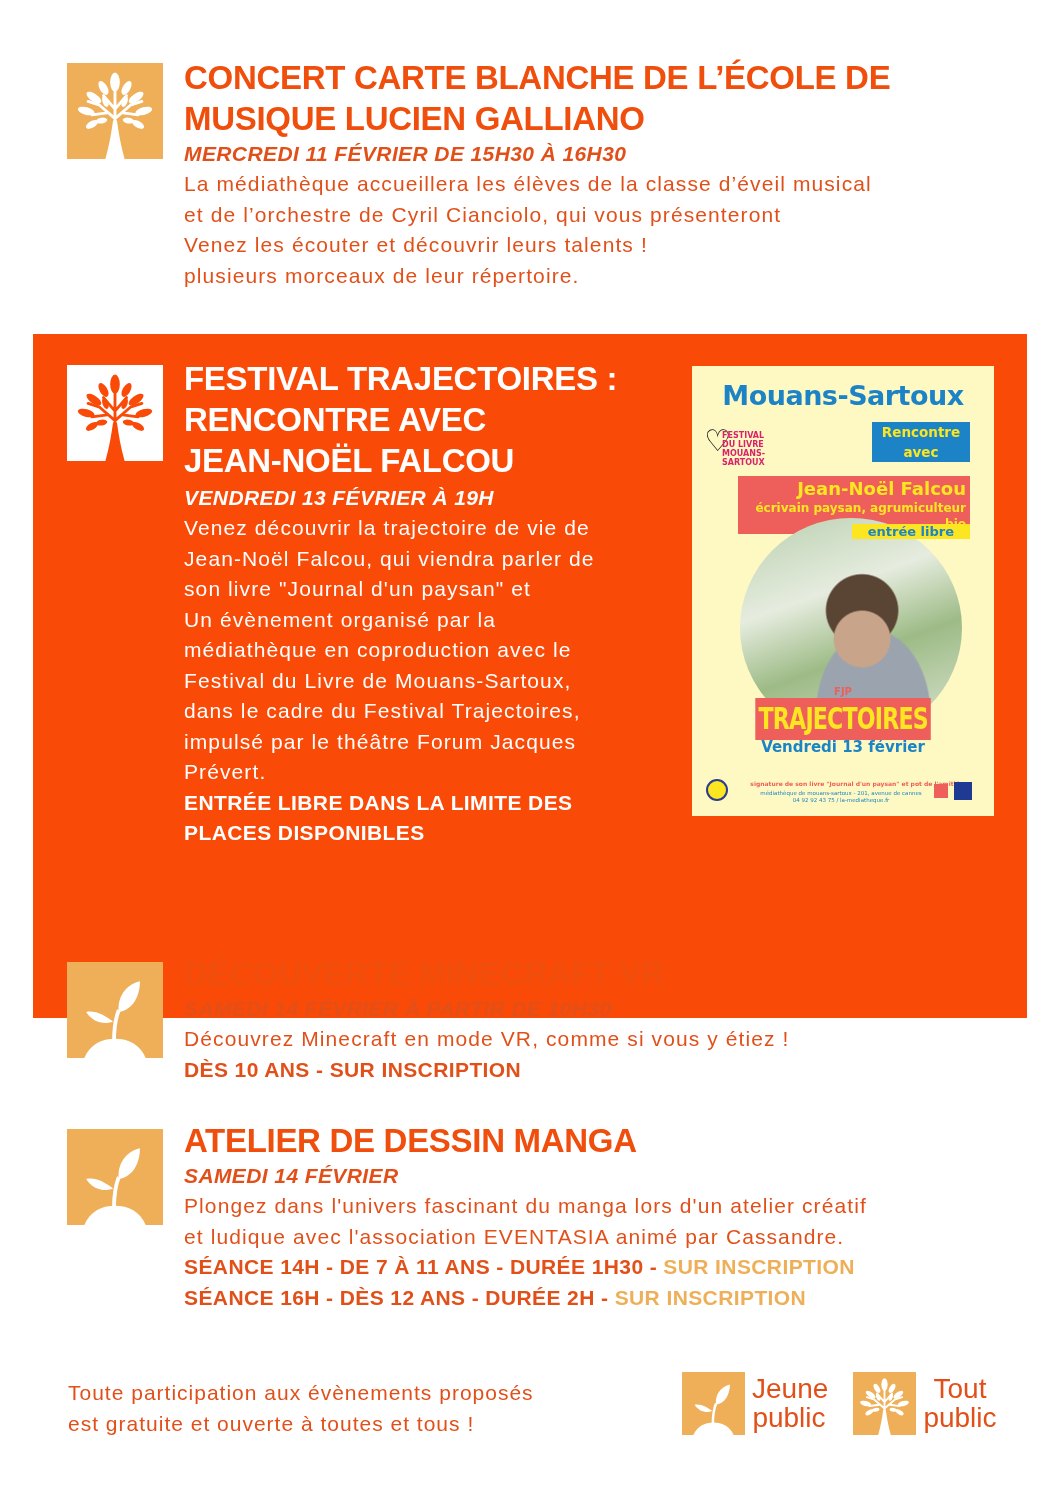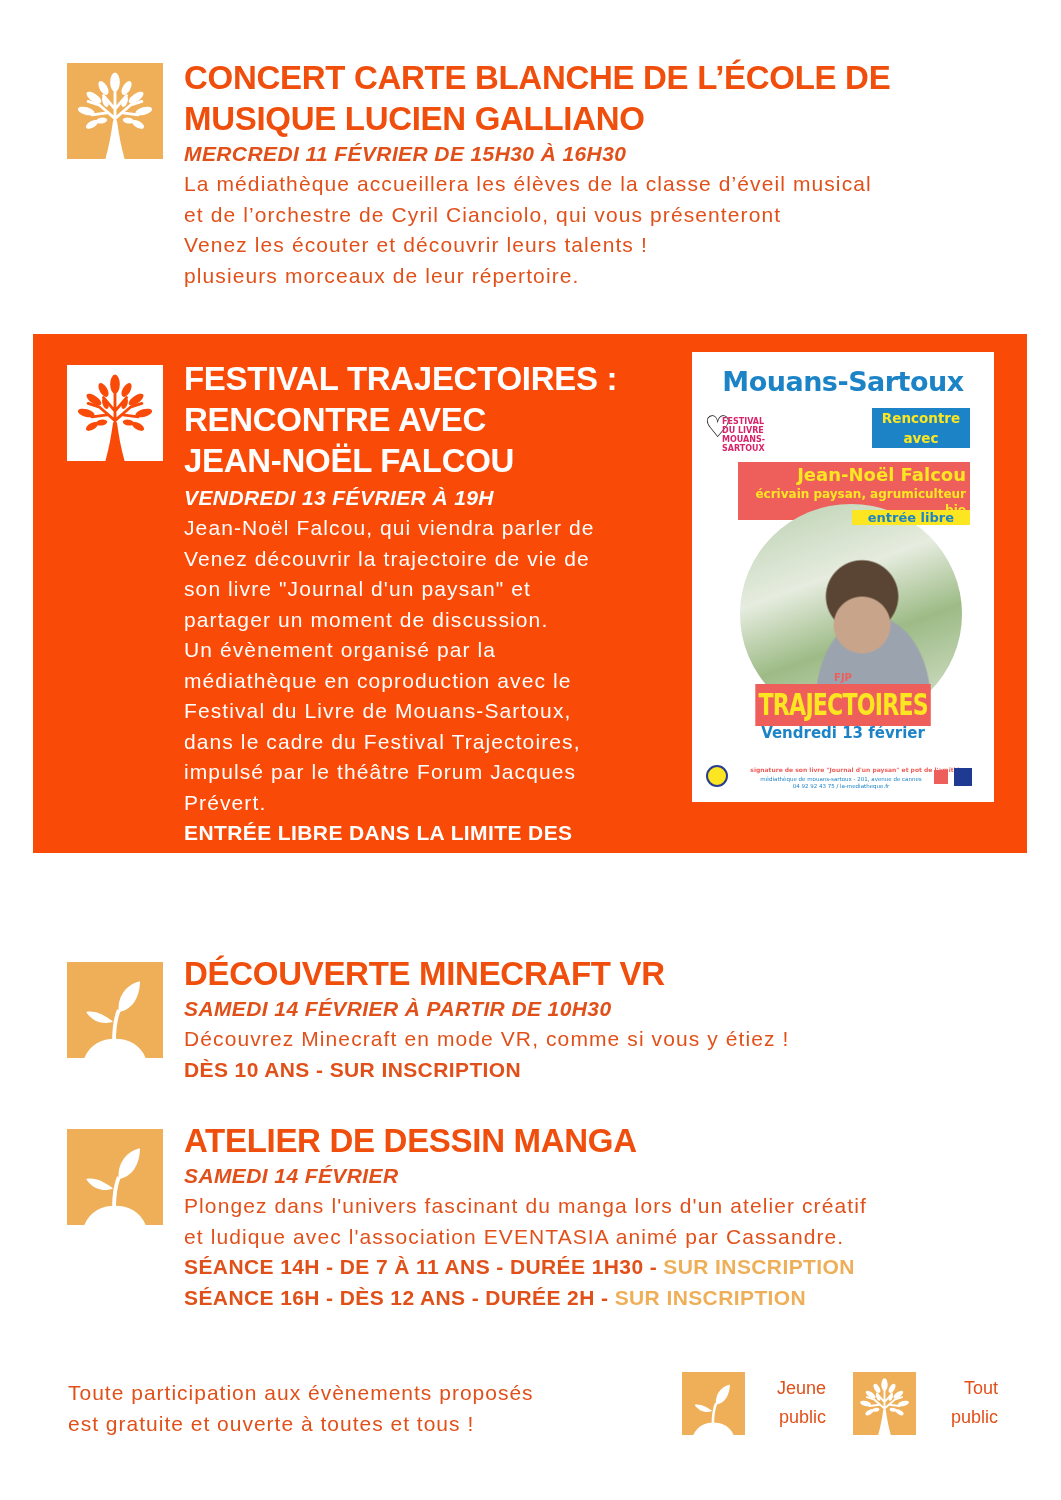--- a/index.html
+++ b/index.html
@@ -11,25 +11,25 @@
   .icon-box.white { background: #ffffff; }
 
   .title { font-weight: bold; font-size: 33px; line-height: 41px; color: #F04E0C; letter-spacing: -0.3px; }
   .date { font-weight: bold; font-size: 21px; line-height: 30px; color: #E2501A; letter-spacing: 0.4px; font-style: italic; }
   .body { font-size: 21px; line-height: 30.5px; color: #E2501A; letter-spacing: 1.1px; }
   .strong { font-weight: bold; font-size: 21px; line-height: 30.5px; color: #E2501A; letter-spacing: 0.4px; }
   .soft { color: #EEAF58; }
 
   .block { position: absolute; left: 184px; }
 
-  #red-section { position: absolute; left: 33px; top: 334px; width: 994px; height: 519px; background: #FA4A08; }
+  #red-section { position: absolute; left: 33px; top: 334px; width: 994px; height: 684px; background: #FA4A08; }
   #red-section .title, #red-section .date, #red-section .body, #red-section .strong { color: #ffffff; }
 
   
-  #poster { position: absolute; left: 659px; top: 18px; width: 302px; height: 450px; background: #ffffff; overflow: hidden; font-family: "DejaVu Sans", sans-serif; }
+  #poster { position: absolute; left: 659px; top: 32px; width: 302px; height: 450px; background: #fef9c3; overflow: hidden; font-family: "DejaVu Sans", sans-serif; }
   .p-title { position: absolute; left: 0; width: 100%; top: 14px; text-align: center; font-weight: bold; font-size: 27px; color: #1C84C6; letter-spacing: -0.5px; }
   .p-rencontre { position: absolute; right: 24px; top: 56px; width: 98px; background: #1C84C6; color: #FBE621; font-weight: bold; font-size: 13.5px; text-align: center; line-height: 20px; padding: 0 2px; }
   .p-name { position: absolute; right: 24px; top: 110px; width: 232px; background: #EE5F5B; color: #FBE621; font-weight: bold; text-align: right; padding: 2px 4px 2px 4px; }
   .p-name .n1 { font-size: 18px; line-height: 22px; display: block; }
   .p-name .n2 { font-size: 12px; line-height: 16px; display: block; }
   .p-entree { position: absolute; right: 24px; top: 158px; background: #FBE621; color: #1C84C6; font-weight: bold; font-size: 13px; padding: 0 16px; z-index: 3; }
   .p-logo { position: absolute; left: 12px; top: 60px; width: 70px; height: 48px; }
   .p-logo .heart { position: absolute; left: 0; top: 0; font-size: 30px; color: #111; line-height: 30px; }
   .p-logo .lt { position: absolute; left: 18px; top: 5px; font-size: 8px; line-height: 9px; font-weight: bold; color: #D8236B; }
   .p-photo { position: absolute; left: 48px; top: 152px; width: 222px; height: 220px; border-radius: 50%; overflow: hidden;
@@ -43,21 +43,21 @@
   .p-date { position: absolute; left: 0; width: 100%; top: 370px; text-align: center; color: #1C84C6; font-weight: bold; font-size: 15px; line-height: 22px; }
   .p-sign { position: absolute; left: 30px; right: 6px; top: 414px; color: #EE5F5B; font-size: 6px; font-weight: bold; text-align: center; }
   .p-addr { position: absolute; left: 60px; right: 64px; top: 424px; color: #1C84C6; font-size: 5.5px; text-align: center; line-height: 7px; }
   .p-seal { position: absolute; left: 14px; top: 413px; width: 22px; height: 22px; border-radius: 50%; border: 2px solid #2A3D8F; background: #FBE621; }
   .p-media { position: absolute; right: 22px; top: 416px; width: 18px; height: 18px; background: #1F3A93; }
   .p-fest { position: absolute; right: 46px; top: 418px; width: 14px; height: 14px; background: #EE5F5B; }
 
   #footer-text { position: absolute; left: 68px; top: 1377px; font-size: 21px; line-height: 31px; color: #E2501A; letter-spacing: 1px; }
   .legend-icon { position: absolute; width: 63px; height: 63px; background: #EEAF58; }
   .legend-icon svg { width: 100%; height: 100%; display: block; }
-  .legend-label { position: absolute; font-size: 18px; line-height: 29px; color: #E2501A; text-align: right; }
+  .legend-label { position: absolute; font-size: 28px; line-height: 29px; color: #E2501A; text-align: center; }
 </style>
 </head>
 <body>
 
 <svg width="0" height="0" style="position:absolute">
   <defs>
     <symbol id="tree" viewBox="0 0 100 100">
       <path d="M40 100 C44 86 46 74 48 60 L52 60 C54 74 56 86 60 100 Z" fill="currentColor"></path>
       <path d="M50 70 L50 30 M50 58 L34 44 M50 58 L66 44 M50 48 L38 34 M50 48 L62 34 M42 52 L26 54 M58 52 L74 54 M34 44 L22 40 M66 44 L78 40" stroke="currentColor" stroke-width="3" fill="none" stroke-linecap="round"></path>
       <g fill="currentColor">
@@ -111,24 +111,23 @@
       </svg>
   </div>
   <div style="position:absolute; left:151px; top:24px; width:500px;">
     <div class="title">
       <div>FESTIVAL TRAJECTOIRES :</div>
       <div>RENCONTRE AVEC</div>
       <div>JEAN-NOËL FALCOU</div>
     </div>
     <div class="date" style="margin-top:2px;">VENDREDI 13 FÉVRIER À 19H</div>
     <div class="body">
+      <div>Venez découvrir la trajectoire de vie de</div>
       <div>Jean-Noël Falcou, qui viendra parler de</div>
-      <div>Venez découvrir la trajectoire de vie de</div>
       <div>son livre "Journal d'un paysan" et</div>
-      <div>partager un moment de discussion.</div>
       <div>Un évènement organisé par la</div>
       <div>médiathèque en coproduction avec le</div>
       <div>Festival du Livre de Mouans-Sartoux,</div>
       <div>dans le cadre du Festival Trajectoires,</div>
       <div>impulsé par le théâtre Forum Jacques</div>
       <div>Prévert.</div>
     </div>
     <div class="strong">
       <div>ENTRÉE LIBRE DANS LA LIMITE DES</div>
       <div>PLACES DISPONIBLES</div>

